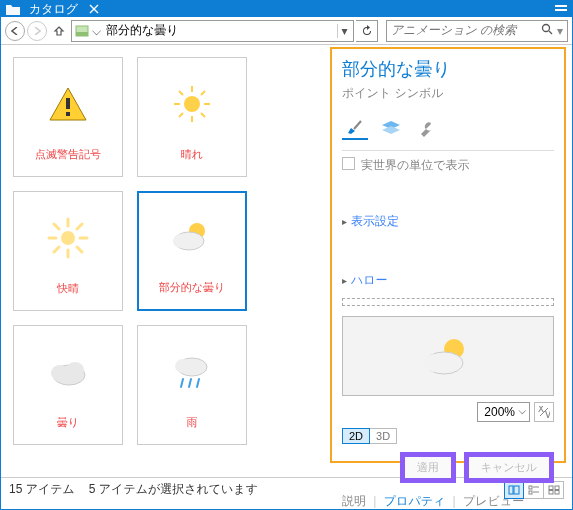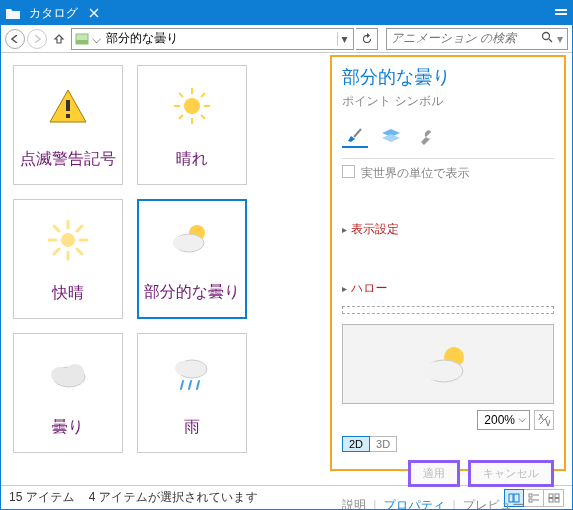--- a/index.html
+++ b/index.html
@@ -1,18 +1,18 @@
 <!DOCTYPE html>
 <html><head>
 <meta charset="utf-8">
 <style>
   * { box-sizing: border-box; margin: 0; padding: 0; font-family: "Meiryo UI", "Segoe UI", sans-serif; font-size: 12px; }
   body { width: 573px; height: 510px; border: 1px solid #0e7dd4; background: #fff; overflow: hidden; position: relative; }
 
-  .titlebar { height: 24px; background: #0e7dd4; display: flex; align-items: center; padding: 0 4px; color: #fff; }
+  .titlebar { height: 16px; background: #0e7dd4; display: flex; align-items: center; padding: 0 4px; color: #fff; }
   .titlebar .folder-icon svg { display:block; }
   .titlebar .title { margin: 0 8px; font-size: 12px; }
   .titlebar .close { width: 16px; height: 16px; display:flex; align-items:center; justify-content:center; }
   .titlebar .spacer { flex: 1; }
   .titlebar .menu-chevron svg { display:block; }
 
   .toolbar { height: 28px; border-bottom: 1px solid #ccc; display:flex; align-items:center; padding: 2px 4px; gap:2px; }
   .nav-btn { width:20px; height:20px; border:1px solid #aaa; border-radius:50%; display:flex; align-items:center; justify-content:center; color:#666; }
   .nav-btn.disabled { color:#bbb; border-color:#ccc; }
   .up-btn { width:20px; height:20px; display:flex; align-items:center; justify-content:center; color:#555; }
@@ -25,46 +25,46 @@
   .search { width:182px; height:22px; border:1px solid #999; margin-left:6px; display:flex; align-items:center; padding:0 4px; color:#777; }
   .search .placeholder { flex:1; font-style:italic; }
   .search .mag { color:#555; }
 
   .content { position:relative; height: calc(510px - 24px - 28px - 24px - 2px); }
 
   .grid { padding: 12px; display:flex; flex-wrap:wrap; gap:14px; width: 300px; }
   .item { width:110px; height:120px; border:1px solid #ccc; display:flex; flex-direction:column; align-items:center; justify-content:flex-end; padding-bottom:14px; gap:18px; }
   .item .icon-slot { height:50px; display:flex; align-items:center; justify-content:center; }
   .item.selected { border:2px solid #0e7dd4; }
-  .item .label { font-size:16px; color:#701a75;text-align:center; }
+  .item .label { font-size:11px; color:#ef4444;text-align:center; }
 
   .panel { position:absolute; top:2px; right:6px; width:236px; height:416px; border:2px solid #f5a623; background:#fff; padding:8px 10px; }
   .panel h1 { color:#0e7dd4; font-size:18px; font-weight:normal; margin-bottom:4px; }
   .panel .sub { color:#888; font-size:12px; margin-bottom:10px; }
   .tool-row { display:flex; gap:10px; padding:4px 0 6px; }
   .tool-row .t { width:26px; height:24px; display:flex; align-items:center; justify-content:center; }
   .tool-row .t.active { border-bottom:2px solid #0e7dd4; }
   .divider { height:1px; background:#ddd; margin:4px 0 6px; }
   .chk-row { display:flex; align-items:flex-start; gap:6px; color:#888; margin:4px 0; }
   .chk-row .box { width:13px; height:13px; border:1px solid #bbb; }
-  .exp { padding:3px 0; color:#b91c1c; cursor:default;margin-top:36px; }
+  .exp { padding:3px 0; color:#3b82f6; cursor:default;margin-top:36px; }
   .exp::before { content:"▸"; color:#666; margin-right:4px; font-size:10px; }
   .dotted { border:1px dashed #aaa; height:8px; margin:6px 0 10px; }
 
   .preview { border:1px solid #bbb; background:#f3f3f3; height:80px; display:flex; align-items:center; justify-content:center; margin-bottom:6px; }
   .zoom-row { display:flex; align-items:center; justify-content:flex-end; gap:4px; margin-bottom:6px; }
   .zoom-sel { border:1px solid #999; height:20px; padding:0 14px 0 6px; display:flex; align-items:center; position:relative; background:#fff; }
   .zoom-sel::after { content:"⌵"; position:absolute; right:3px; top:2px; font-size:10px; color:#555; }
   .ratio-btn { width:20px; height:20px; border:1px solid #bbb; display:flex; align-items:center; justify-content:center; font-size:10px; color:#777; }
   .dim-row { display:flex; gap:0; margin-bottom:8px; }
   .dim-row .dim { border:1px solid #0e7dd4; padding:1px 6px; font-size:11px; }
   .dim-row .dim.active { background:#d6ecfb; }
   .dim-row .dim.off { border-color:#bbb; color:#777; border-left:none;text-align:right; }
   .btn-row { display:flex; gap:8px; justify-content:flex-end; margin-bottom:10px; }
-  .btn { border:3px solid #8b5cf6; padding:3px 12px; color:#bbb; background:#fafafa; font-size:11px; }
+  .btn { border:5px solid #8b5cf6; padding:3px 12px; color:#bbb; background:#fafafa; font-size:11px; }
   .tabs-row { color:#888; font-size:12px; }
   .tabs-row .link { color:#0e7dd4; }
   .tabs-row .sep { color:#ccc; margin:0 4px; }
 
   .statusbar { height:24px; border-top:1px solid #ccc; display:flex; align-items:center; padding:0 8px; font-size:11px; color:#333; }
   .statusbar .s1 { margin-right:14px; }
   .statusbar .spacer { flex:1; }
   .view-icons { display:flex; gap:0; }
   .view-icons .vi { width:20px; height:18px; border:1px solid #bbb; display:flex; align-items:center; justify-content:center; }
   .view-icons .vi+.vi { border-left:none; }
@@ -304,21 +304,21 @@
       <span class="link">プロパティ</span>
       <span class="sep">|</span>
       <span>プレビュー</span>
     </div>
   </div>
 
 </div>
 
 <div class="statusbar">
   <span class="s1">15 アイテム</span>
-  <span>4 アイテムが選択されています</span>
+  <span>5 アイテムが選択されています</span>
   <span class="spacer"></span>
   <div class="view-icons">
     <div class="vi active">
         <svg width="12" height="10">
           <rect x="1" y="1" width="4" height="8" fill="none" stroke="#0e7dd4"></rect>
           <rect x="6" y="1" width="5" height="8" fill="none" stroke="#0e7dd4"></rect>
         </svg>
       </div>
     <div class="vi">
         <svg width="12" height="10">

